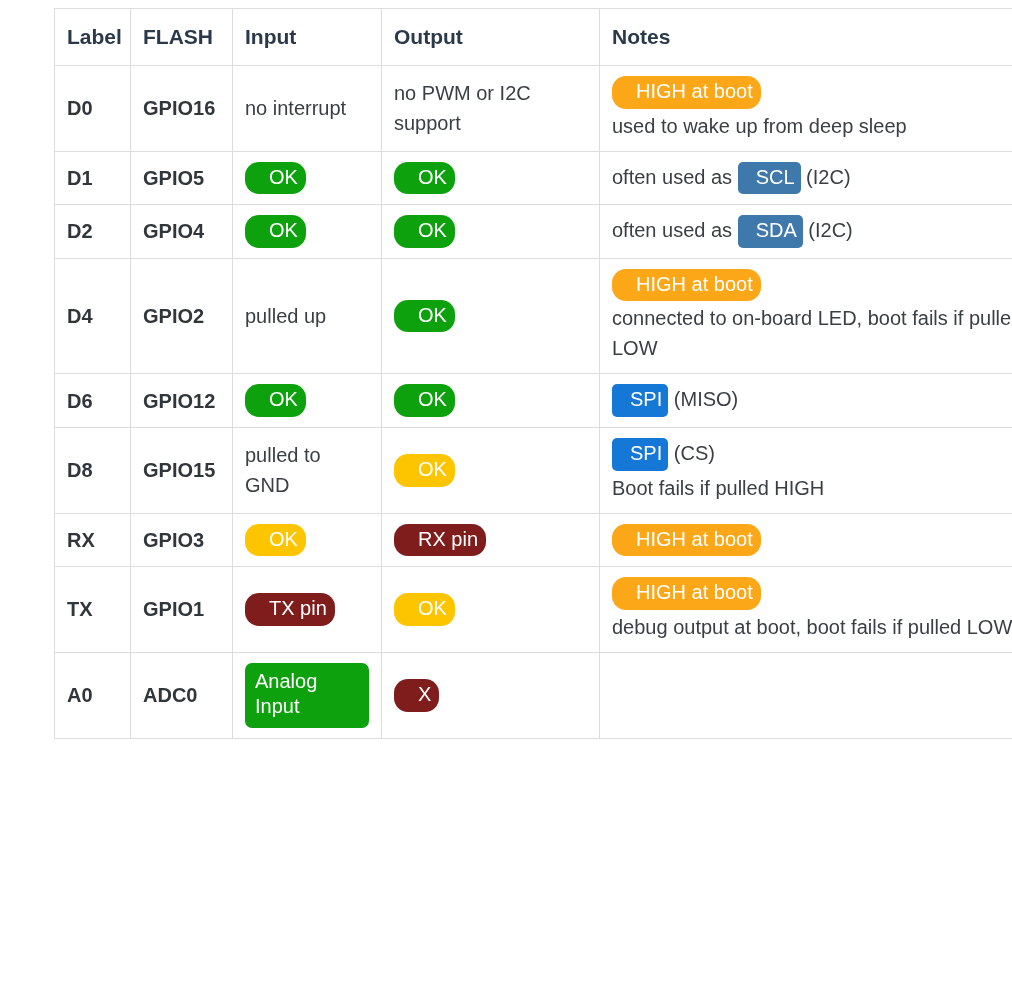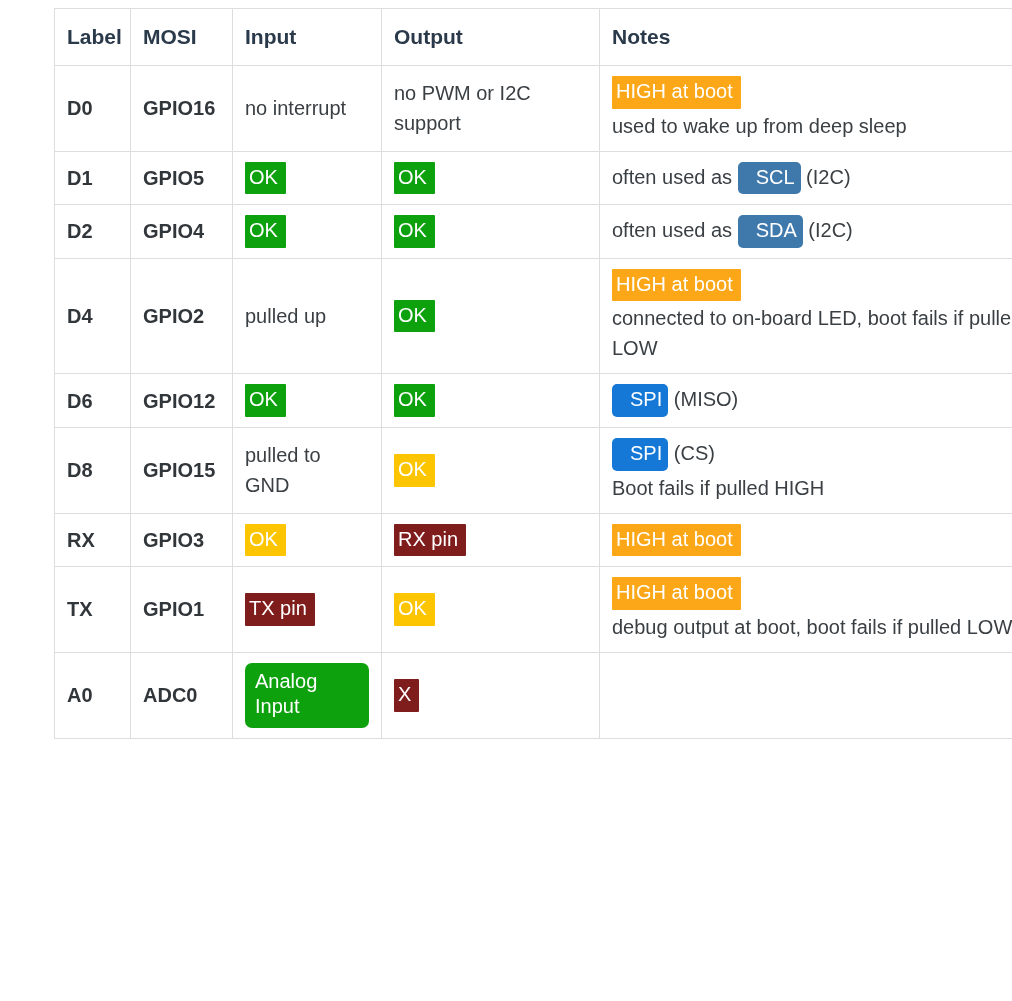--- a/index.html
+++ b/index.html
@@ -53,23 +53,23 @@
     font-size: 20px;
   }
   td.cell-input,
   td.cell-output,
   td.cell-notes {
     color: #3a3f44;
   }
 
   .badge {
     display: inline-block;
-    border-radius: 1px;
+    border-radius: 14px;
     color: #ffffff;
-    padding: 3px 8px 4px 4px;
+    padding: 3px 8px 4px 24px;
     font-size: 20px;
     line-height: 1.28;
     white-space: nowrap;
     vertical-align: baseline;
   }
   .badge.green   { background: #0ea10e; }
   .badge.yellow  { background: #fdc500; }
   .badge.red     { background: #7f1d1d; text-align: right; }
   .badge.orange  { background: #fba718; }
   .badge.blue    { background: #1578d6; }
@@ -103,21 +103,21 @@
     <colgroup>
       <col class="c-label">
       <col class="c-gpio">
       <col class="c-input">
       <col class="c-output">
       <col class="c-notes">
     </colgroup>
     <thead>
       <tr>
         <th>Label</th>
-        <th>MOSI</th>
+        <th>FLASH</th>
         <th>Input</th>
         <th>Output</th>
         <th>Notes</th>
       </tr>
     </thead>
     <tbody id="pinout-body">
         <tr>
           <td class="cell-label">D0</td>
           <td class="cell-gpio">GPIO16</td>
           <td class="cell-input">

